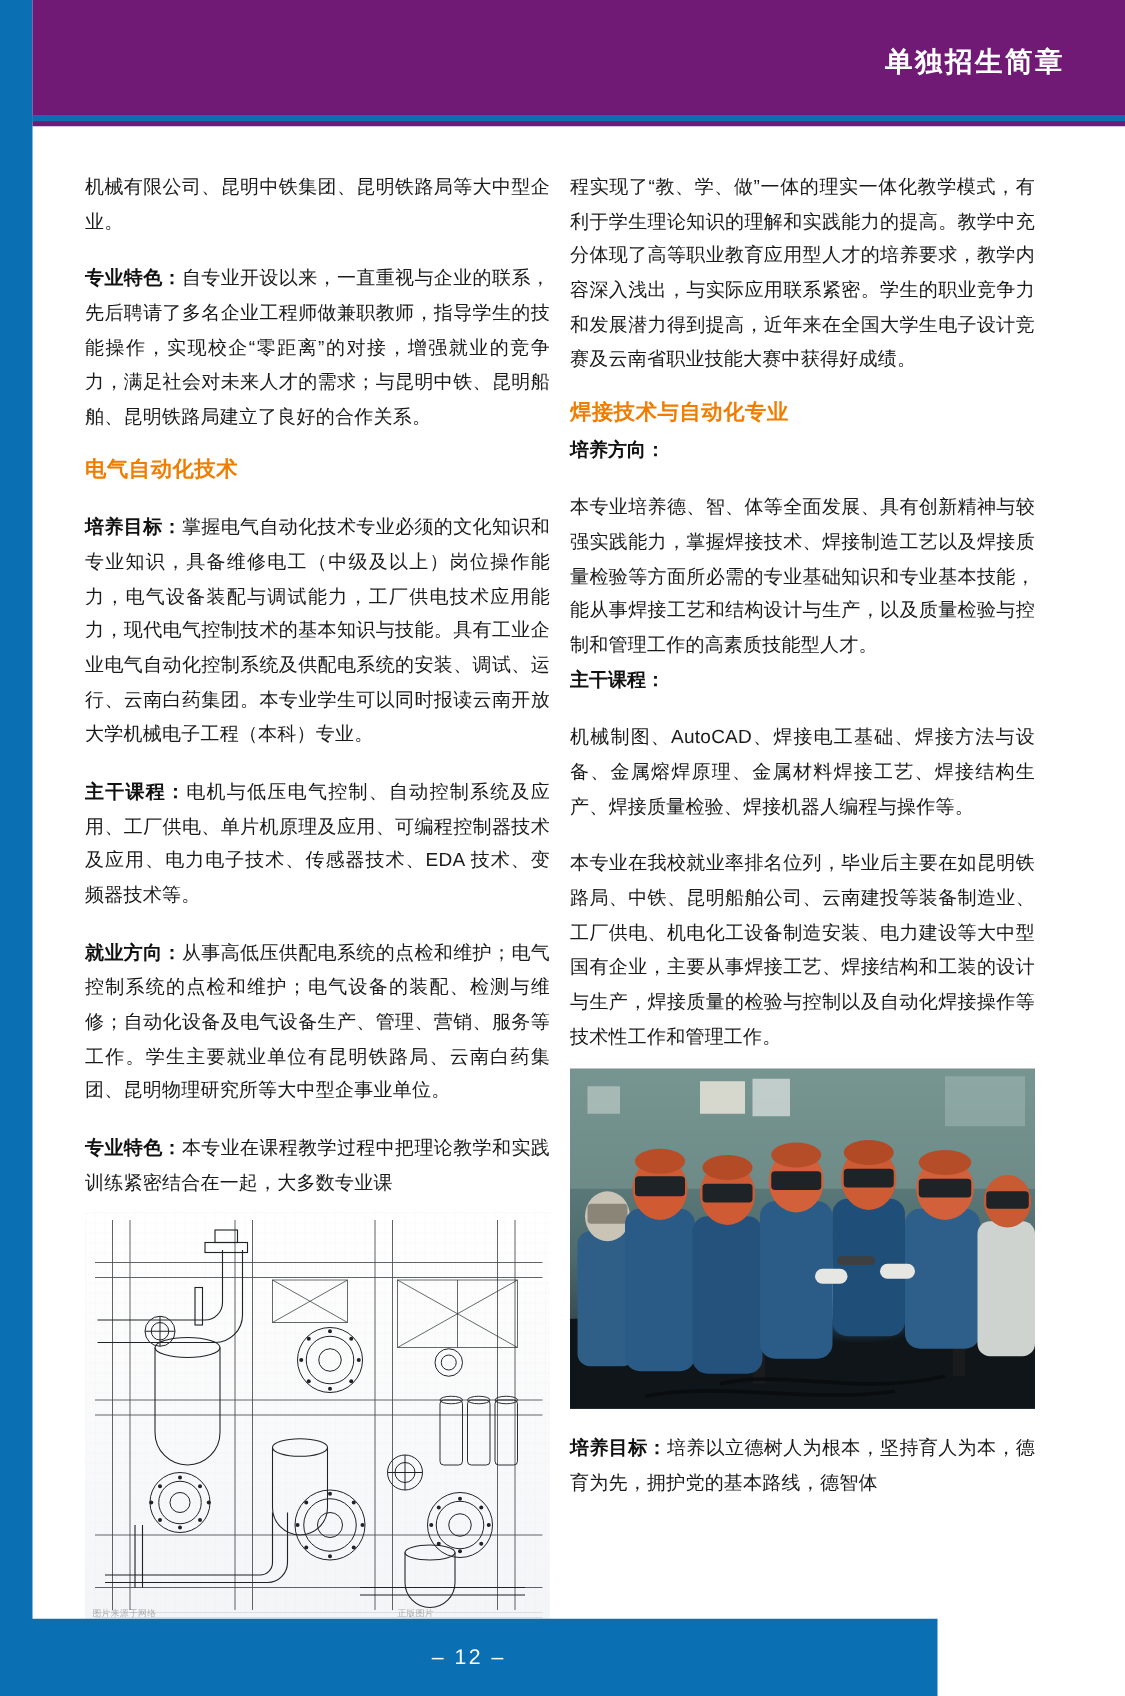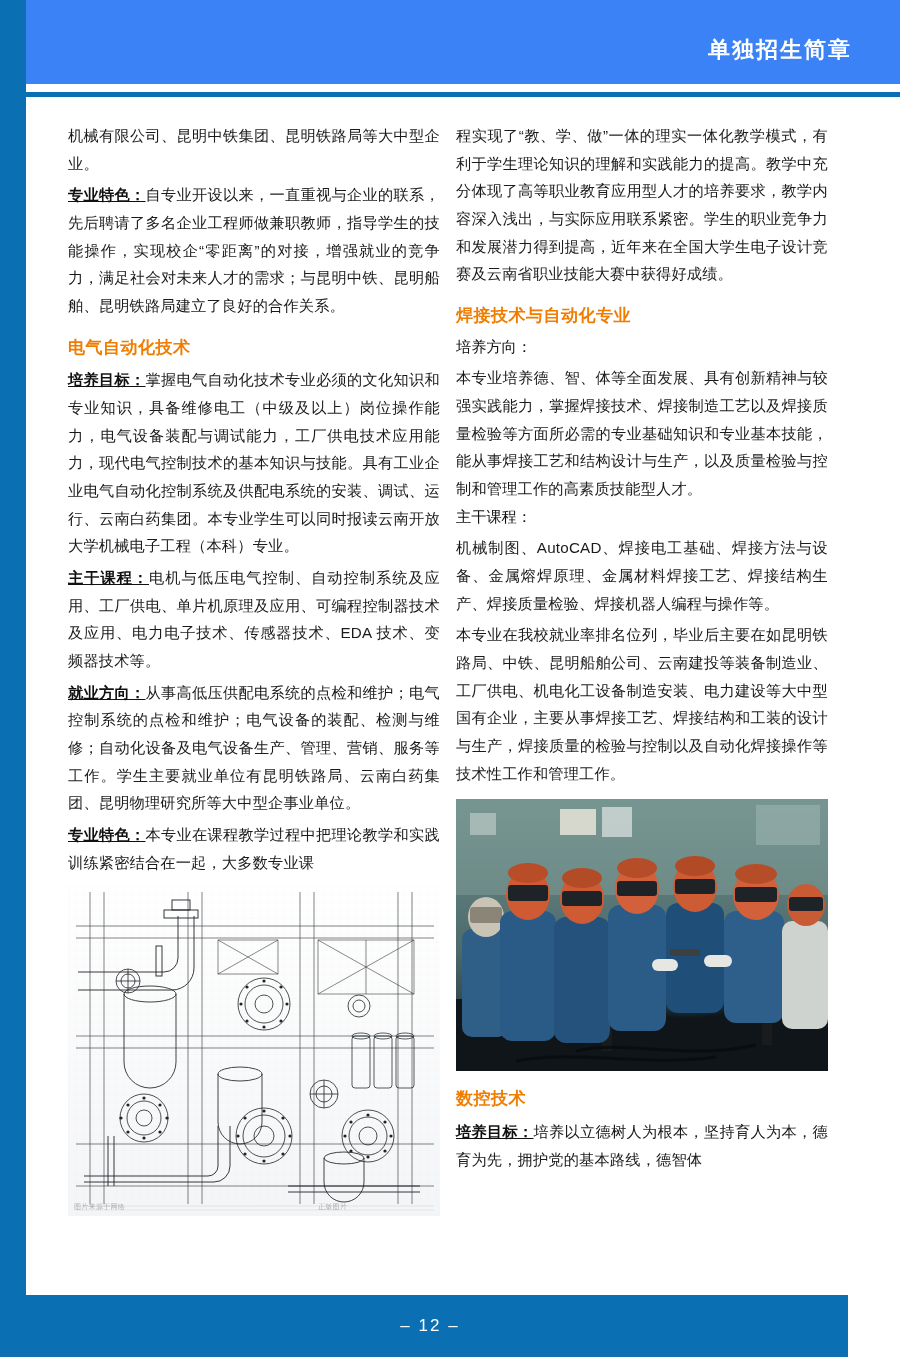--- a/index.html
+++ b/index.html
@@ -29,22 +29,22 @@
     width: 26px;
     height: 1357px;
     background: #0b6fb4;
   }
   
   .header {
     position: absolute;
     left: 26px;
     top: 0;
     width: 874px;
-    height: 84px;
-    background: #3b82f6;
+    height: 101px;
+    background: #701a75;
   }
   .header-title {
     position: absolute;
     right: 48px;
     top: 50px;
     transform: translateY(-50%);
     color: #ffffff;
     font-size: 22px;
     font-weight: bold;
     letter-spacing: 2px;
@@ -54,23 +54,23 @@
     position: absolute;
     left: 26px;
     top: 92px;
     width: 874px;
     height: 5px;
     background: #0b6fb4;
   }
   
   .footer {
     position: absolute;
-    left: 12px;
+    left: 0;
     bottom: 0;
-    width: 836px;
+    width: 750px;
     height: 62px;
     background: #0b6fb4;
   }
   .footer-page {
     position: absolute;
     left: 50%;
     top: 50%;
     transform: translate(-50%, -50%);
     color: #ffffff;
     font-size: 17px;
@@ -87,45 +87,44 @@
   }
   .col {
     position: absolute;
     top: 0;
     width: 372px;
   }
   .col-left { left: 0; }
   .col-right { left: 388px; }
 
   p.body-text {
-    margin: 4px 0 0 0;
+    margin: 18px 0 0 0;
     font-size: 15.2px;
     line-height: 1.82;
     color: #1a1a1a;
     text-align: justify;
     text-justify: inter-ideograph;
     letter-spacing: 0.2px;
   }
   .sec-title {
     color: #f07d00;
     font-size: 17px;
     font-weight: bold;
     margin: 14px 0 2px 0;
     line-height: 1.7;
     letter-spacing: 0.5px;
   }
   .lbl {
     font-weight: bold;
     color: #111;
-    text-decoration: underline;
   }
   .subhead {
     font-size: 15.2px;
     line-height: 1.82;
-    font-weight: normal;
+    font-weight: bold;
     color: #111;
     margin: 0;
   }
   
   .img-box {
     position: relative;
     overflow: hidden;
   }
   .img-left {
     margin-top: 10px;
@@ -465,21 +464,20 @@
           <g stroke="#0a0d0f" stroke-width="3" fill="none" opacity="0.9">
             <path d="M120 252 C 170 240, 230 262, 300 246"></path>
             <path d="M60 262 C 120 250, 190 268, 260 258"></path>
           </g>
 
           <rect width="372" height="272" fill="none"></rect>
           <rect x="0" y="0" width="372" height="272" fill="url(#vig)"></rect>
         </svg>
       </div>
 
-      <div class="sec-title">数控技术</div>
 
       <p class="body-text"><span class="lbl">培养目标：</span><span>培养以立德树人为根本，坚持育人为本，德育为先，拥护党的基本路线，德智体</span></p>
 
     </div>
   </div>
 
   <div class="footer">
     <div class="footer-page">– 12 –</div>
   </div>
 

